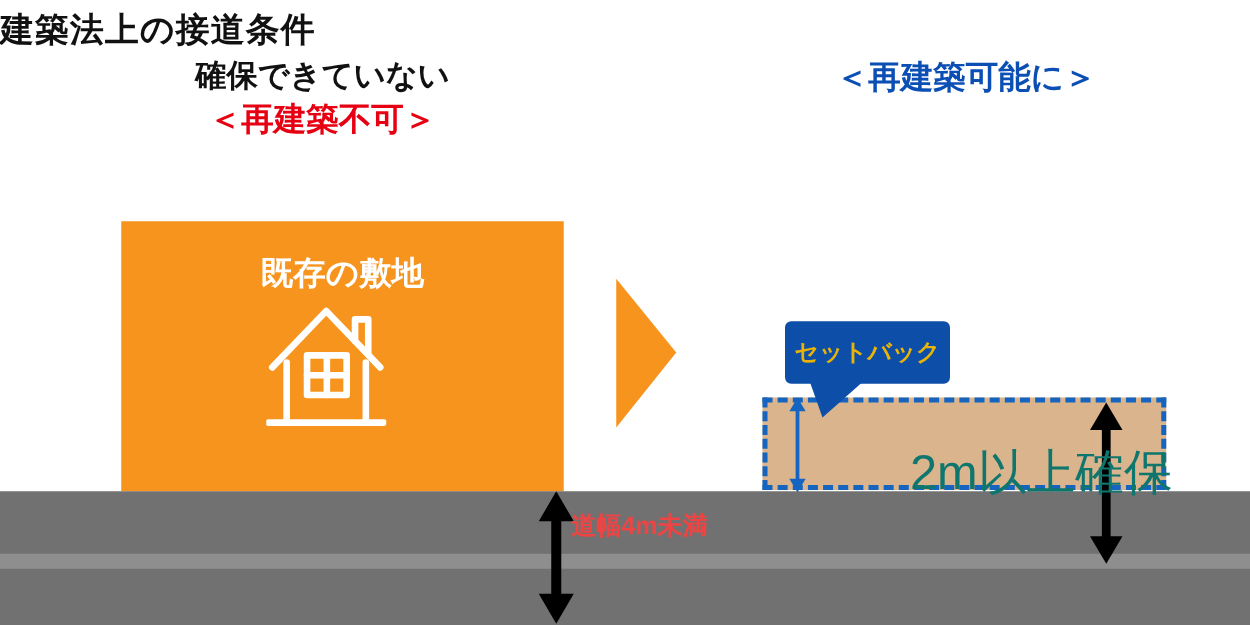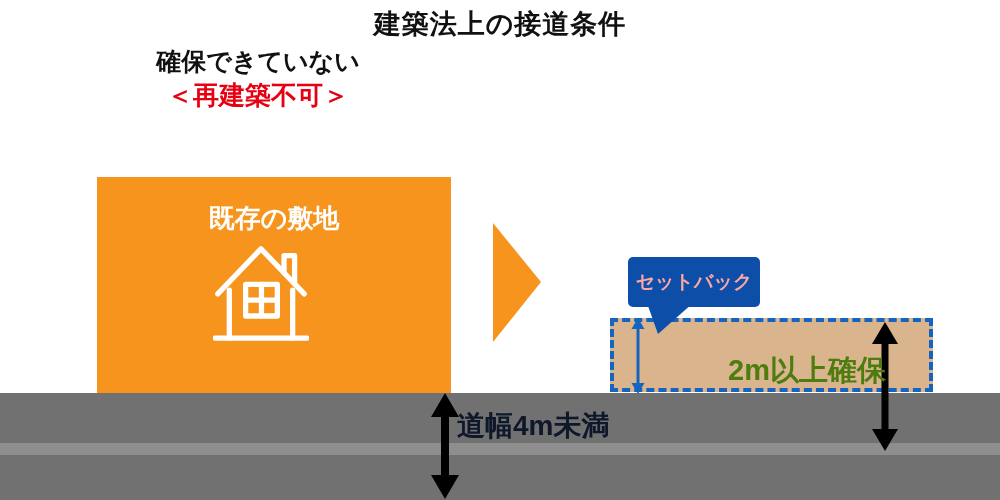--- a/index.html
+++ b/index.html
@@ -2,21 +2,21 @@
 <html style="--orange: #F7941D; --red: #E60012; --status-blue: #0B4FB4; --bubble-blue: #0D4FA8; --dashed-blue: #1565C0; --tan: #D9B48C; --road-gray: #717171; --road-stripe: #8E8E8E;"><head>
 <meta charset="utf-8">
 <style>
   html,body { margin:0; padding:0; background:#fff; }
   .canvas {
     position:relative; width:1000px; height:500px; background:#fff;
     font-family:"Liberation Sans","DejaVu Sans",sans-serif; overflow:hidden;
   }
   .abs { position:absolute; }
 
-  #title { left:0; top:6px; width:1000px; text-align:center;
+  #title { left:0; top:6px; width:1000px; text-align:left;
            font-size:27px; font-weight:bold; color:#111; letter-spacing:1px; }
 
   .heading { text-align:center; font-size:25px; font-weight:bold; color:#111; line-height:34px; }
   #heading-left  { left:58px;  top:44px; width:400px; }
   #heading-right { left:570px; top:44px; width:406px; }
   .status-red  { color:var(--red);  font-size:26px; }
   .status-blue { color:var(--status-blue); font-size:26px; }
 
   .site-box { background:var(--orange); }
   #left-box  { left:97px;  top:177px; width:354px; height:216px; }
@@ -26,29 +26,29 @@
   #left-site-label  { left:0; top:24px; width:100%; text-align:center; }
   #right-site-label { left:20px; top:25px; }
 
   #left-house  { position:absolute; left:116px; top:64px; width:96px;  height:102px; }
   #right-house { position:absolute; right:17px; top:22px; width:97px;  height:102px; }
   .house-stroke { stroke:#fff; stroke-width:5.5; fill:none; stroke-linecap:round; stroke-linejoin:round; }
 
   #setback-zone { left:610px; top:318px; width:323px; height:74px;
                   background:var(--tan); border:4px dashed var(--dashed-blue);
                   box-sizing:border-box; }
-  #clearance-label { left:728px; top:351px; font-size:29px; font-weight:bold; color:#4d7c0f; z-index:5; white-space:nowrap; }
+  #clearance-label { left:728px; top:351px; font-size:39px; font-weight:normal; color:#0f766e; z-index:5; white-space:nowrap; }
 
   #bubble { left:628px; top:257px; width:132px; height:50px; background:var(--bubble-blue);
-            border-radius:5px; color:#fca5a5; font-size:19px; font-weight:bold;
+            border-radius:5px; color:#eab308; font-size:19px; font-weight:bold;
             display:flex; align-items:center; justify-content:center; z-index:6; white-space:nowrap; }
 
   #road { left:0; top:393px; width:1000px; height:107px; background:var(--road-gray); }
   #road-stripe { position:absolute; left:0; top:50px; width:1000px; height:12px; background:var(--road-stripe); }
-  #road-label { left:457px; top:407px; font-size:28px; font-weight:bold; color:#0f172a; z-index:5; white-space:nowrap; }
+  #road-label { left:457px; top:407px; font-size:20px; font-weight:bold; color:#ef4444; z-index:5; white-space:nowrap; }
 
   #overlay { left:0; top:0; width:1000px; height:500px; z-index:4; pointer-events:none; }
   .fill-orange { fill:var(--orange); }
   .fill-black  { fill:#000; }
   .fill-bubble { fill:var(--bubble-blue); }
   .fill-dblue  { fill:var(--dashed-blue); }
   .stroke-dblue { stroke:var(--dashed-blue); }
 </style>
 </head>
 <body>
@@ -56,20 +56,21 @@
 <div class="canvas">
 
   <div class="abs" id="title">建築法上の接道条件</div>
 
   <div class="abs heading" id="heading-left">
     <div>確保できていない</div>
     <div class="status-red">＜再建築不可＞</div>
   </div>
 
   <div class="abs heading" id="heading-right">
+    <div class="status-blue">＜再建築可能に＞</div>
   </div>
 
   <div class="abs site-box" id="left-box">
     <div class="site-label" id="left-site-label">既存の敷地</div>
     <svg id="left-house" viewBox="0 0 100 104">
       <path class="house-stroke" d="M2 100 H98"></path>
       <path class="house-stroke" d="M17 50 V100"></path>
       <path class="house-stroke" d="M83 50 V100"></path>
       <path class="house-stroke" d="M74 32 V14 H85 V43"></path>
       <path class="house-stroke" d="M5 54 L50 7 L95 54"></path>

